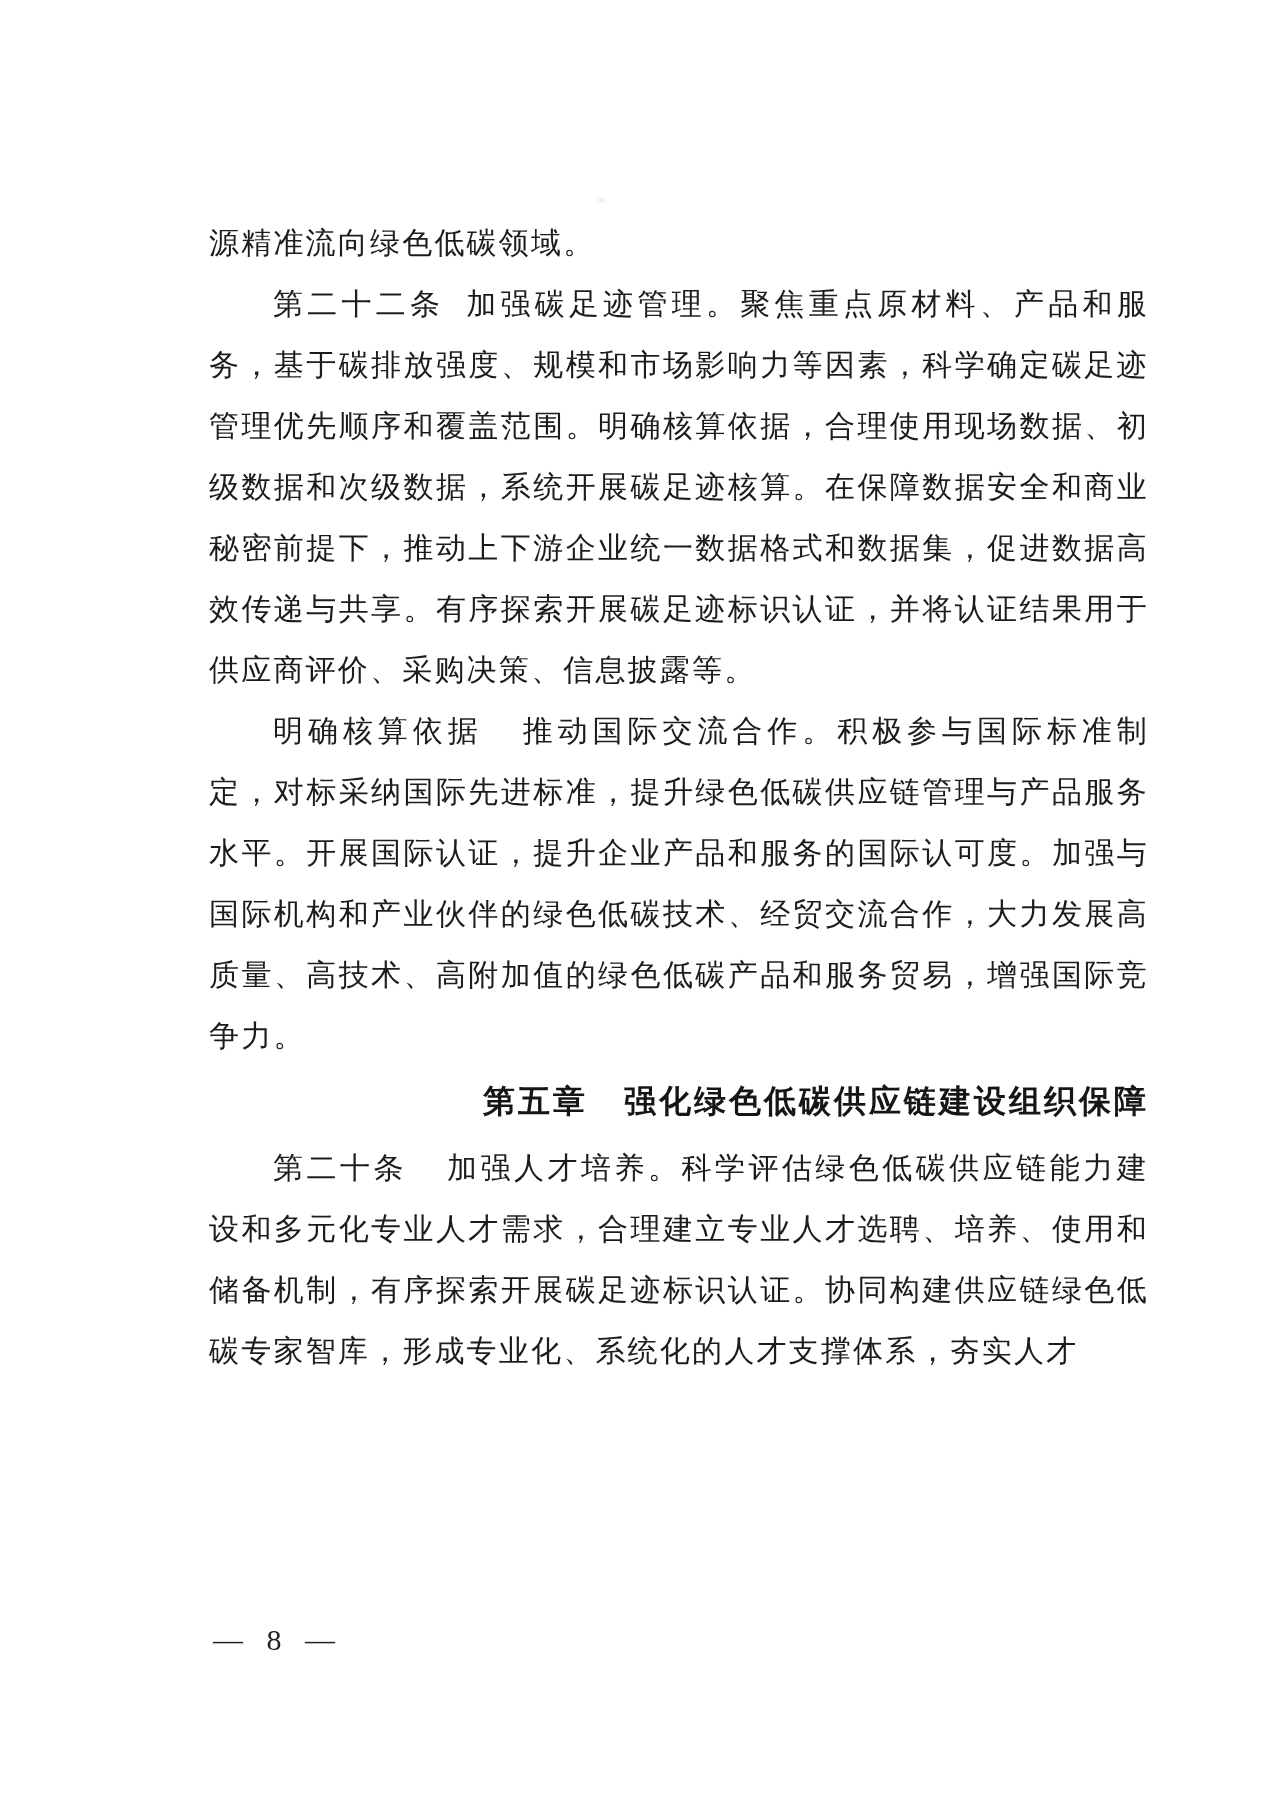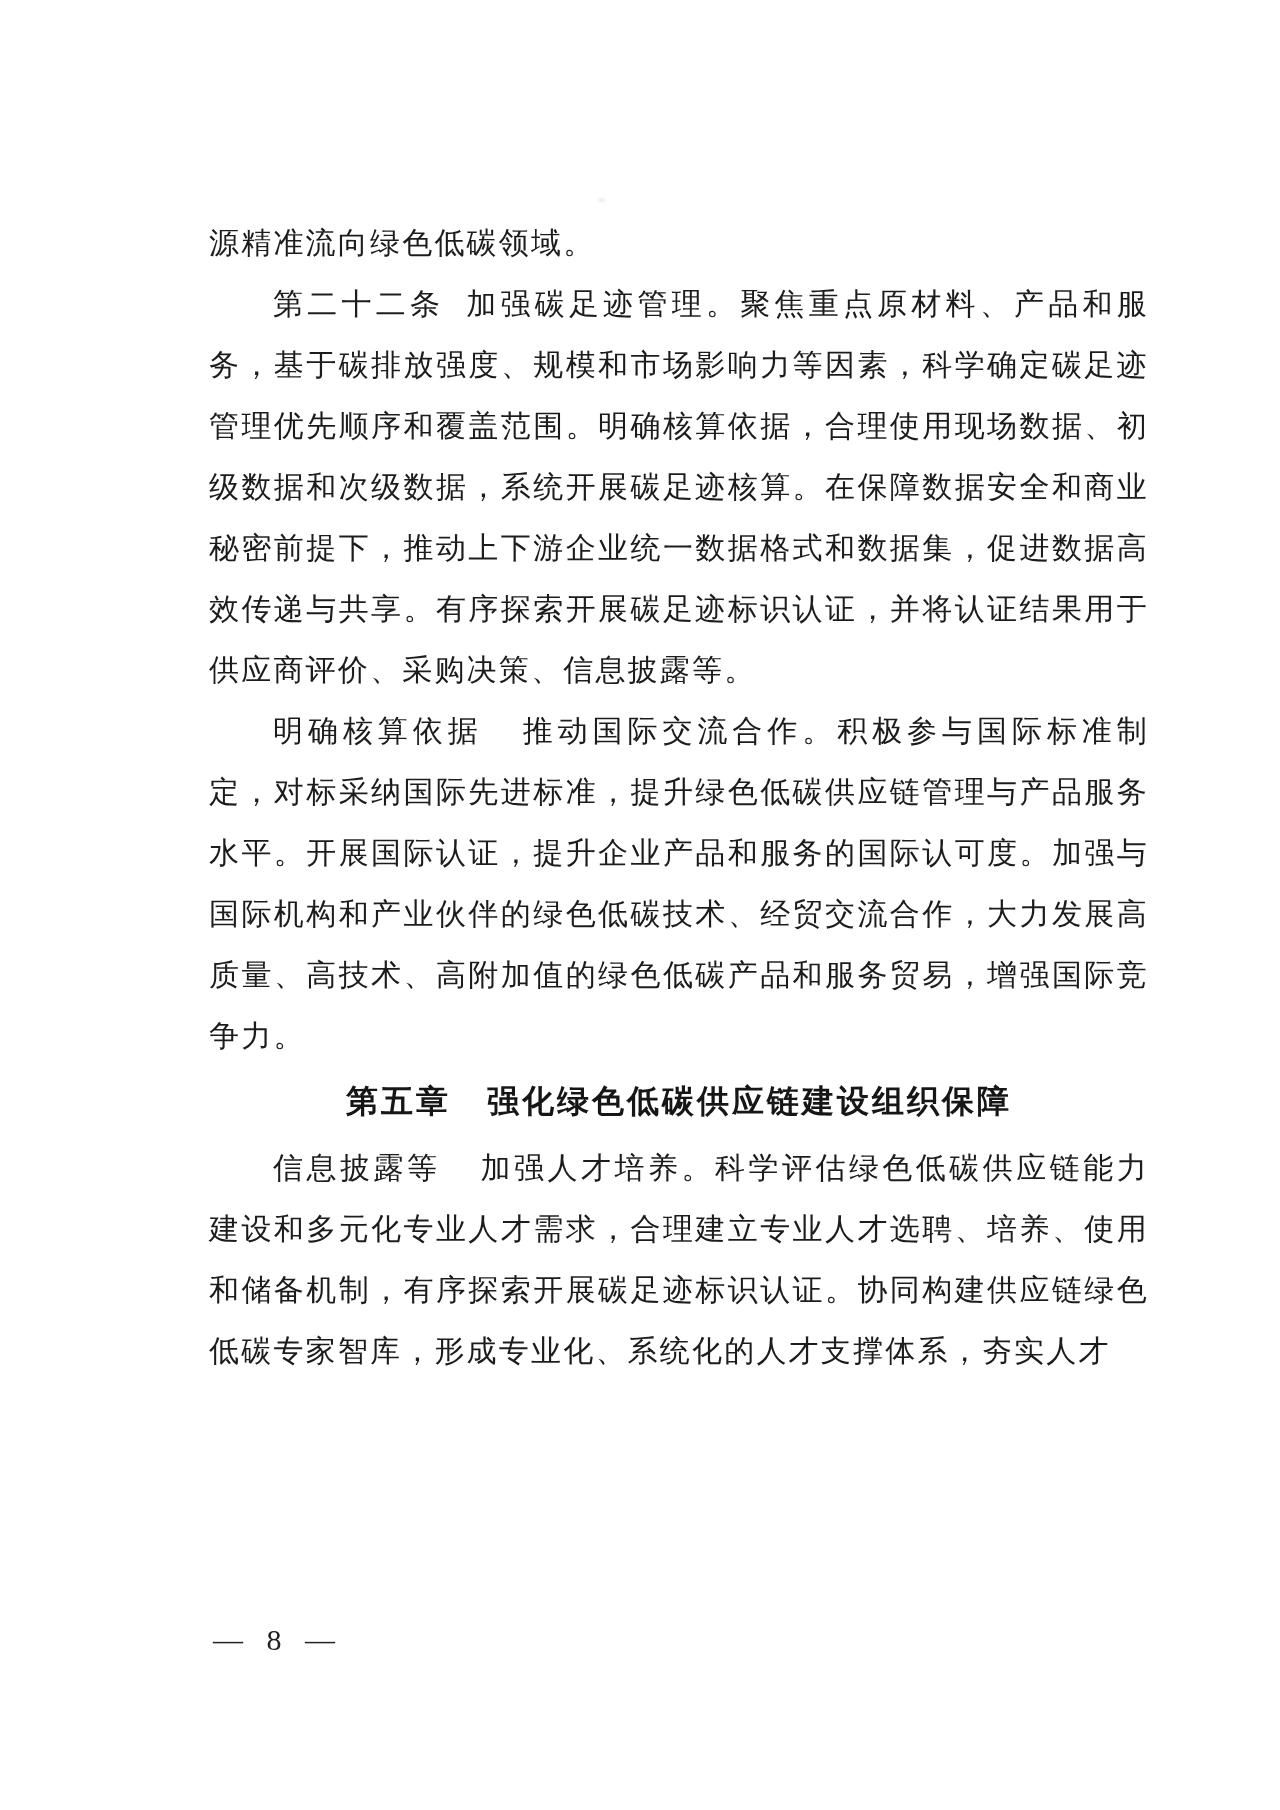--- a/index.html
+++ b/index.html
@@ -39,21 +39,21 @@
   }
   .lead.wide {
     margin-right: 40px;
   }
   .chapter {
     margin: 5px 0;
     font-size: 32px;
     line-height: 61px;
     letter-spacing: 3px;
     font-weight: 700;
-    text-align: center;
+    text-align: right;
     font-family: "Liberation Sans", "DejaVu Sans", sans-serif;
     color: #161616;
   }
   .chapter-label {
     margin-right: 36px;
   }
   .footer {
     position: absolute;
     left: 213px;
     top: 1622px;
@@ -94,21 +94,21 @@
 
     <p class="para article">
       <span class="lead wide">明确核算依据</span><span>推动国际交流合作。积极参与国际标准制定，对标采纳国际先进标准，提升绿色低碳供应链管理与产品服务水平。开展国际认证，提升企业产品和服务的国际认可度。加强与国际机构和产业伙伴的绿色低碳技术、经贸交流合作，大力发展高质量、高技术、高附加值的绿色低碳产品和服务贸易，增强国际竞争力。</span>
     </p>
 
     <h2 class="chapter">
       <span class="chapter-label">第五章</span><span>强化绿色低碳供应链建设组织保障</span>
     </h2>
 
     <p class="para article">
-      <span class="lead wide">信息披露等</span><span>加强人才培养。科学评估绿色低碳供应链能力建设和多元化专业人才需求，合理建立专业人才选聘、培养、使用和储备机制，有序探索开展碳足迹标识认证。协同构建供应链绿色低碳专家智库，形成专业化、系统化的人才支撑体系，夯实人才</span>
+      <span class="lead wide">第二十条</span><span>加强人才培养。科学评估绿色低碳供应链能力建设和多元化专业人才需求，合理建立专业人才选聘、培养、使用和储备机制，有序探索开展碳足迹标识认证。协同构建供应链绿色低碳专家智库，形成专业化、系统化的人才支撑体系，夯实人才</span>
     </p>
 
   </main>
 
   <div class="footer">
     <span>— 8 —</span>
   </div>
 </div>
 
 </body></html>

